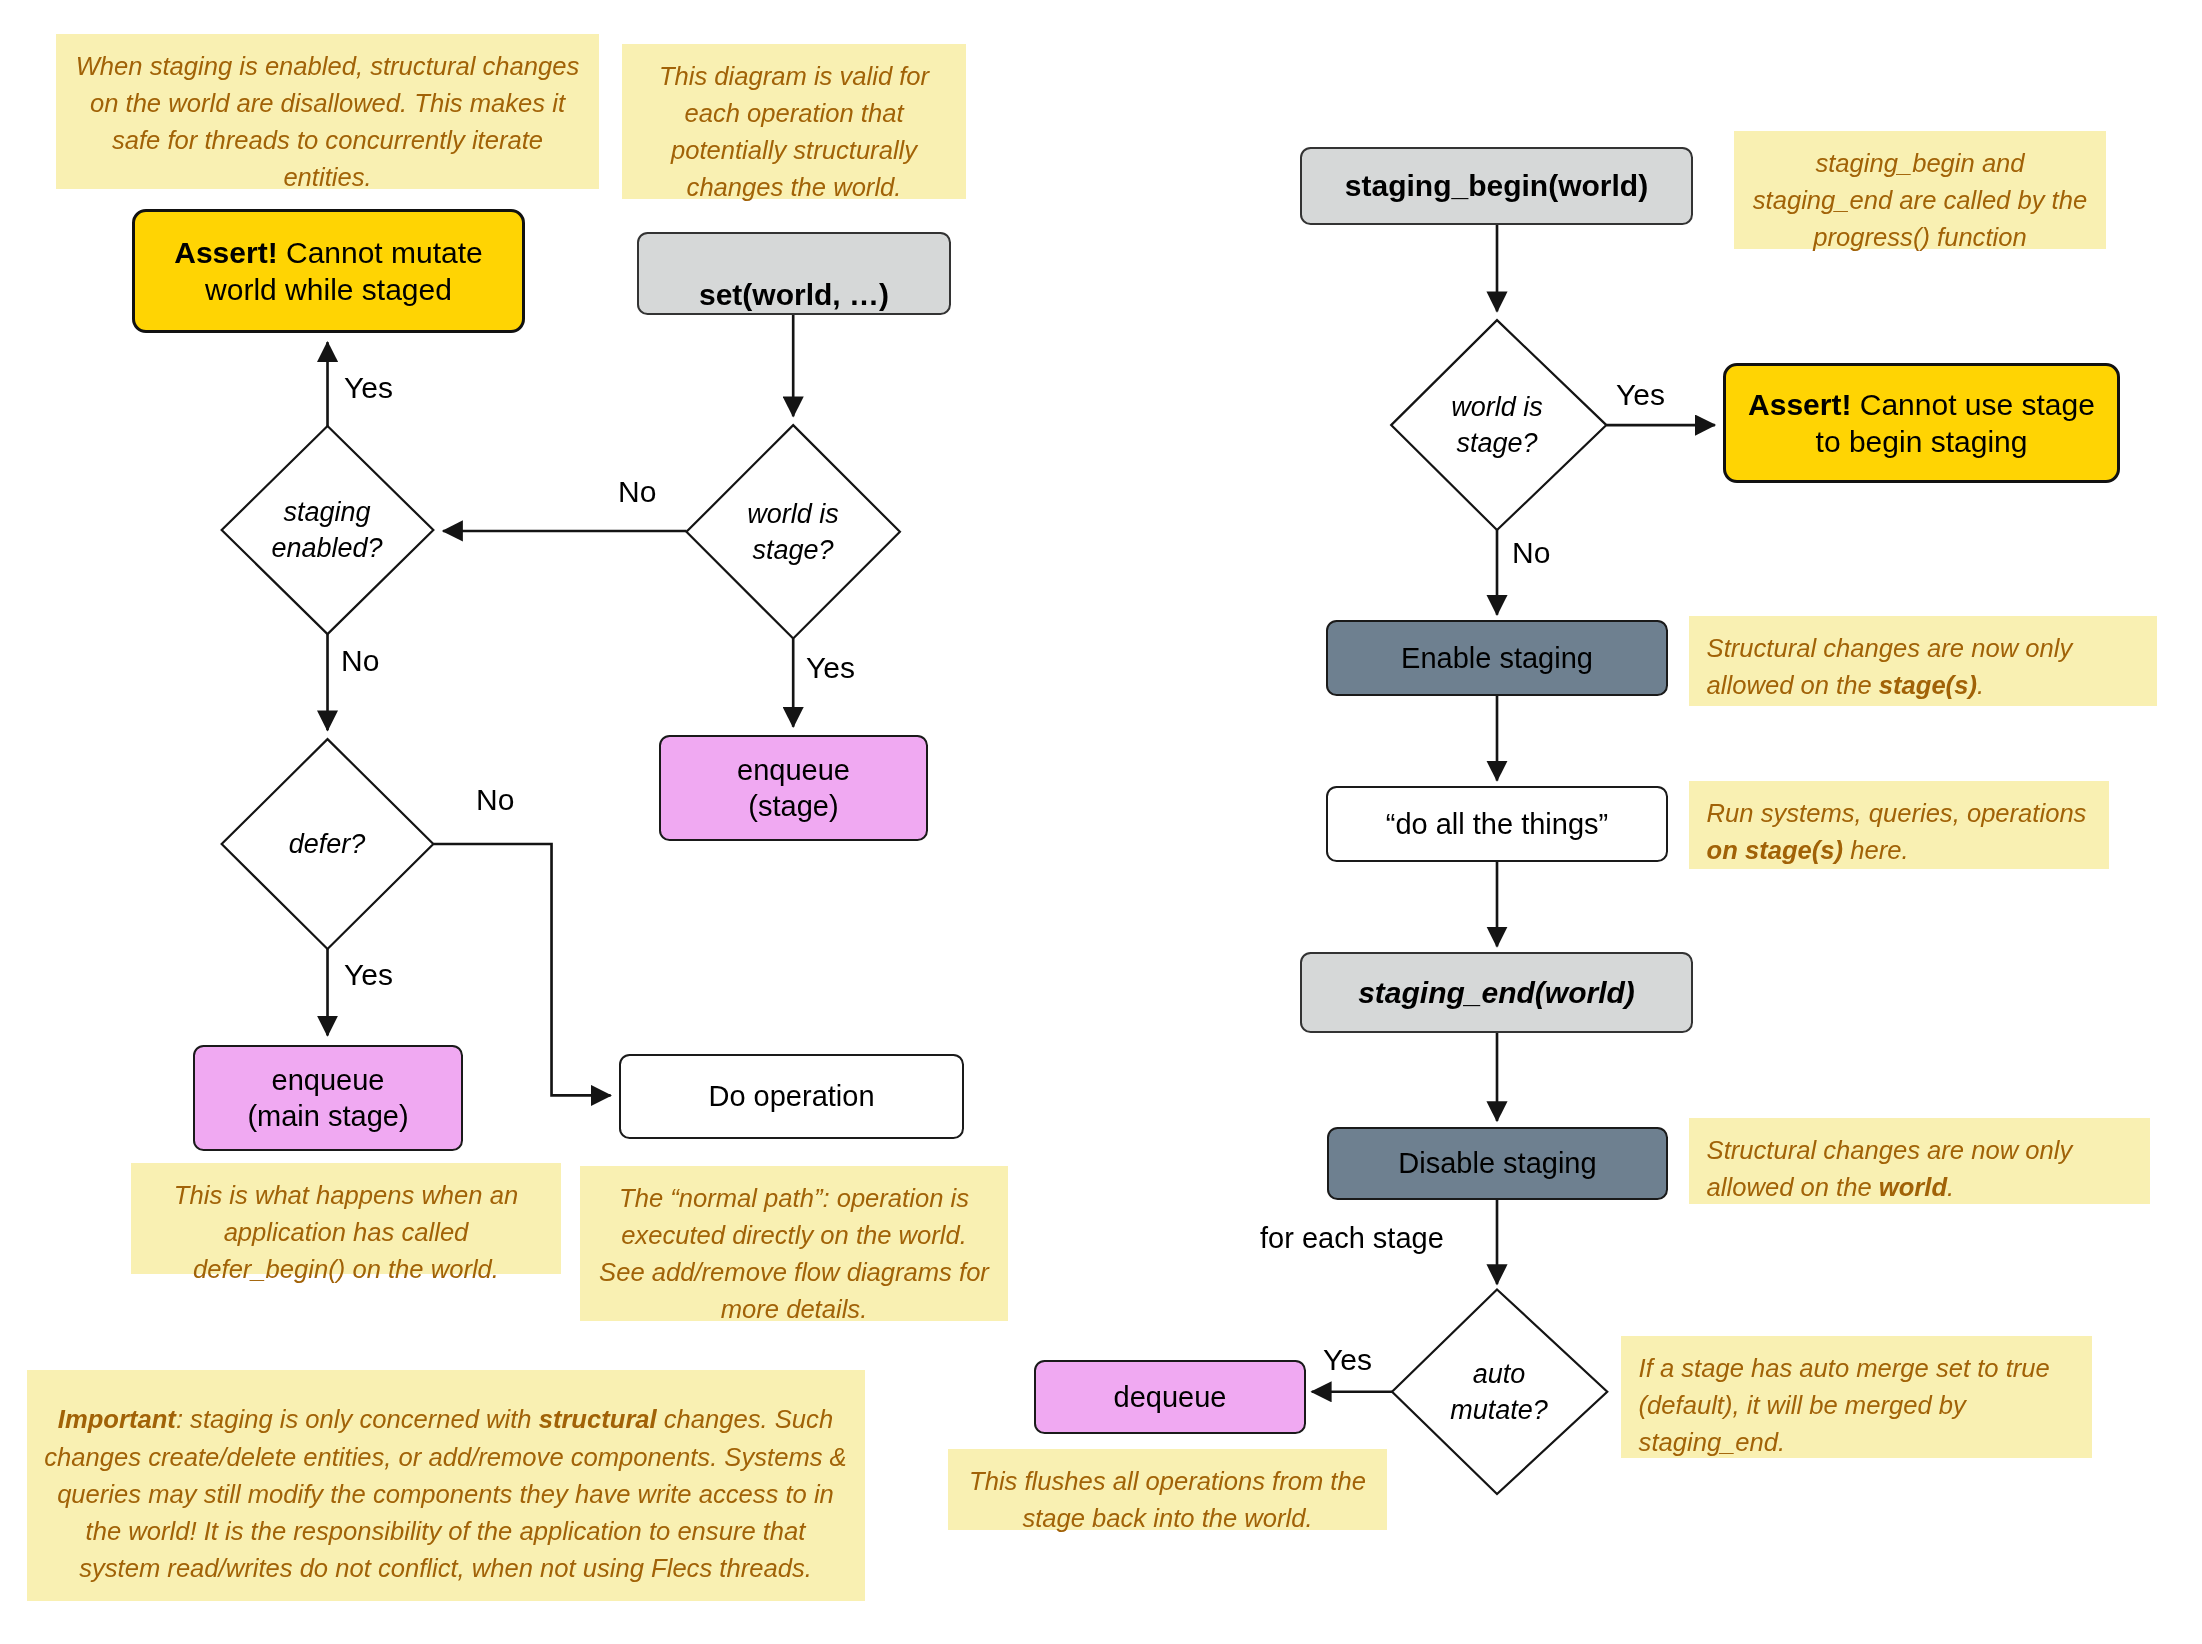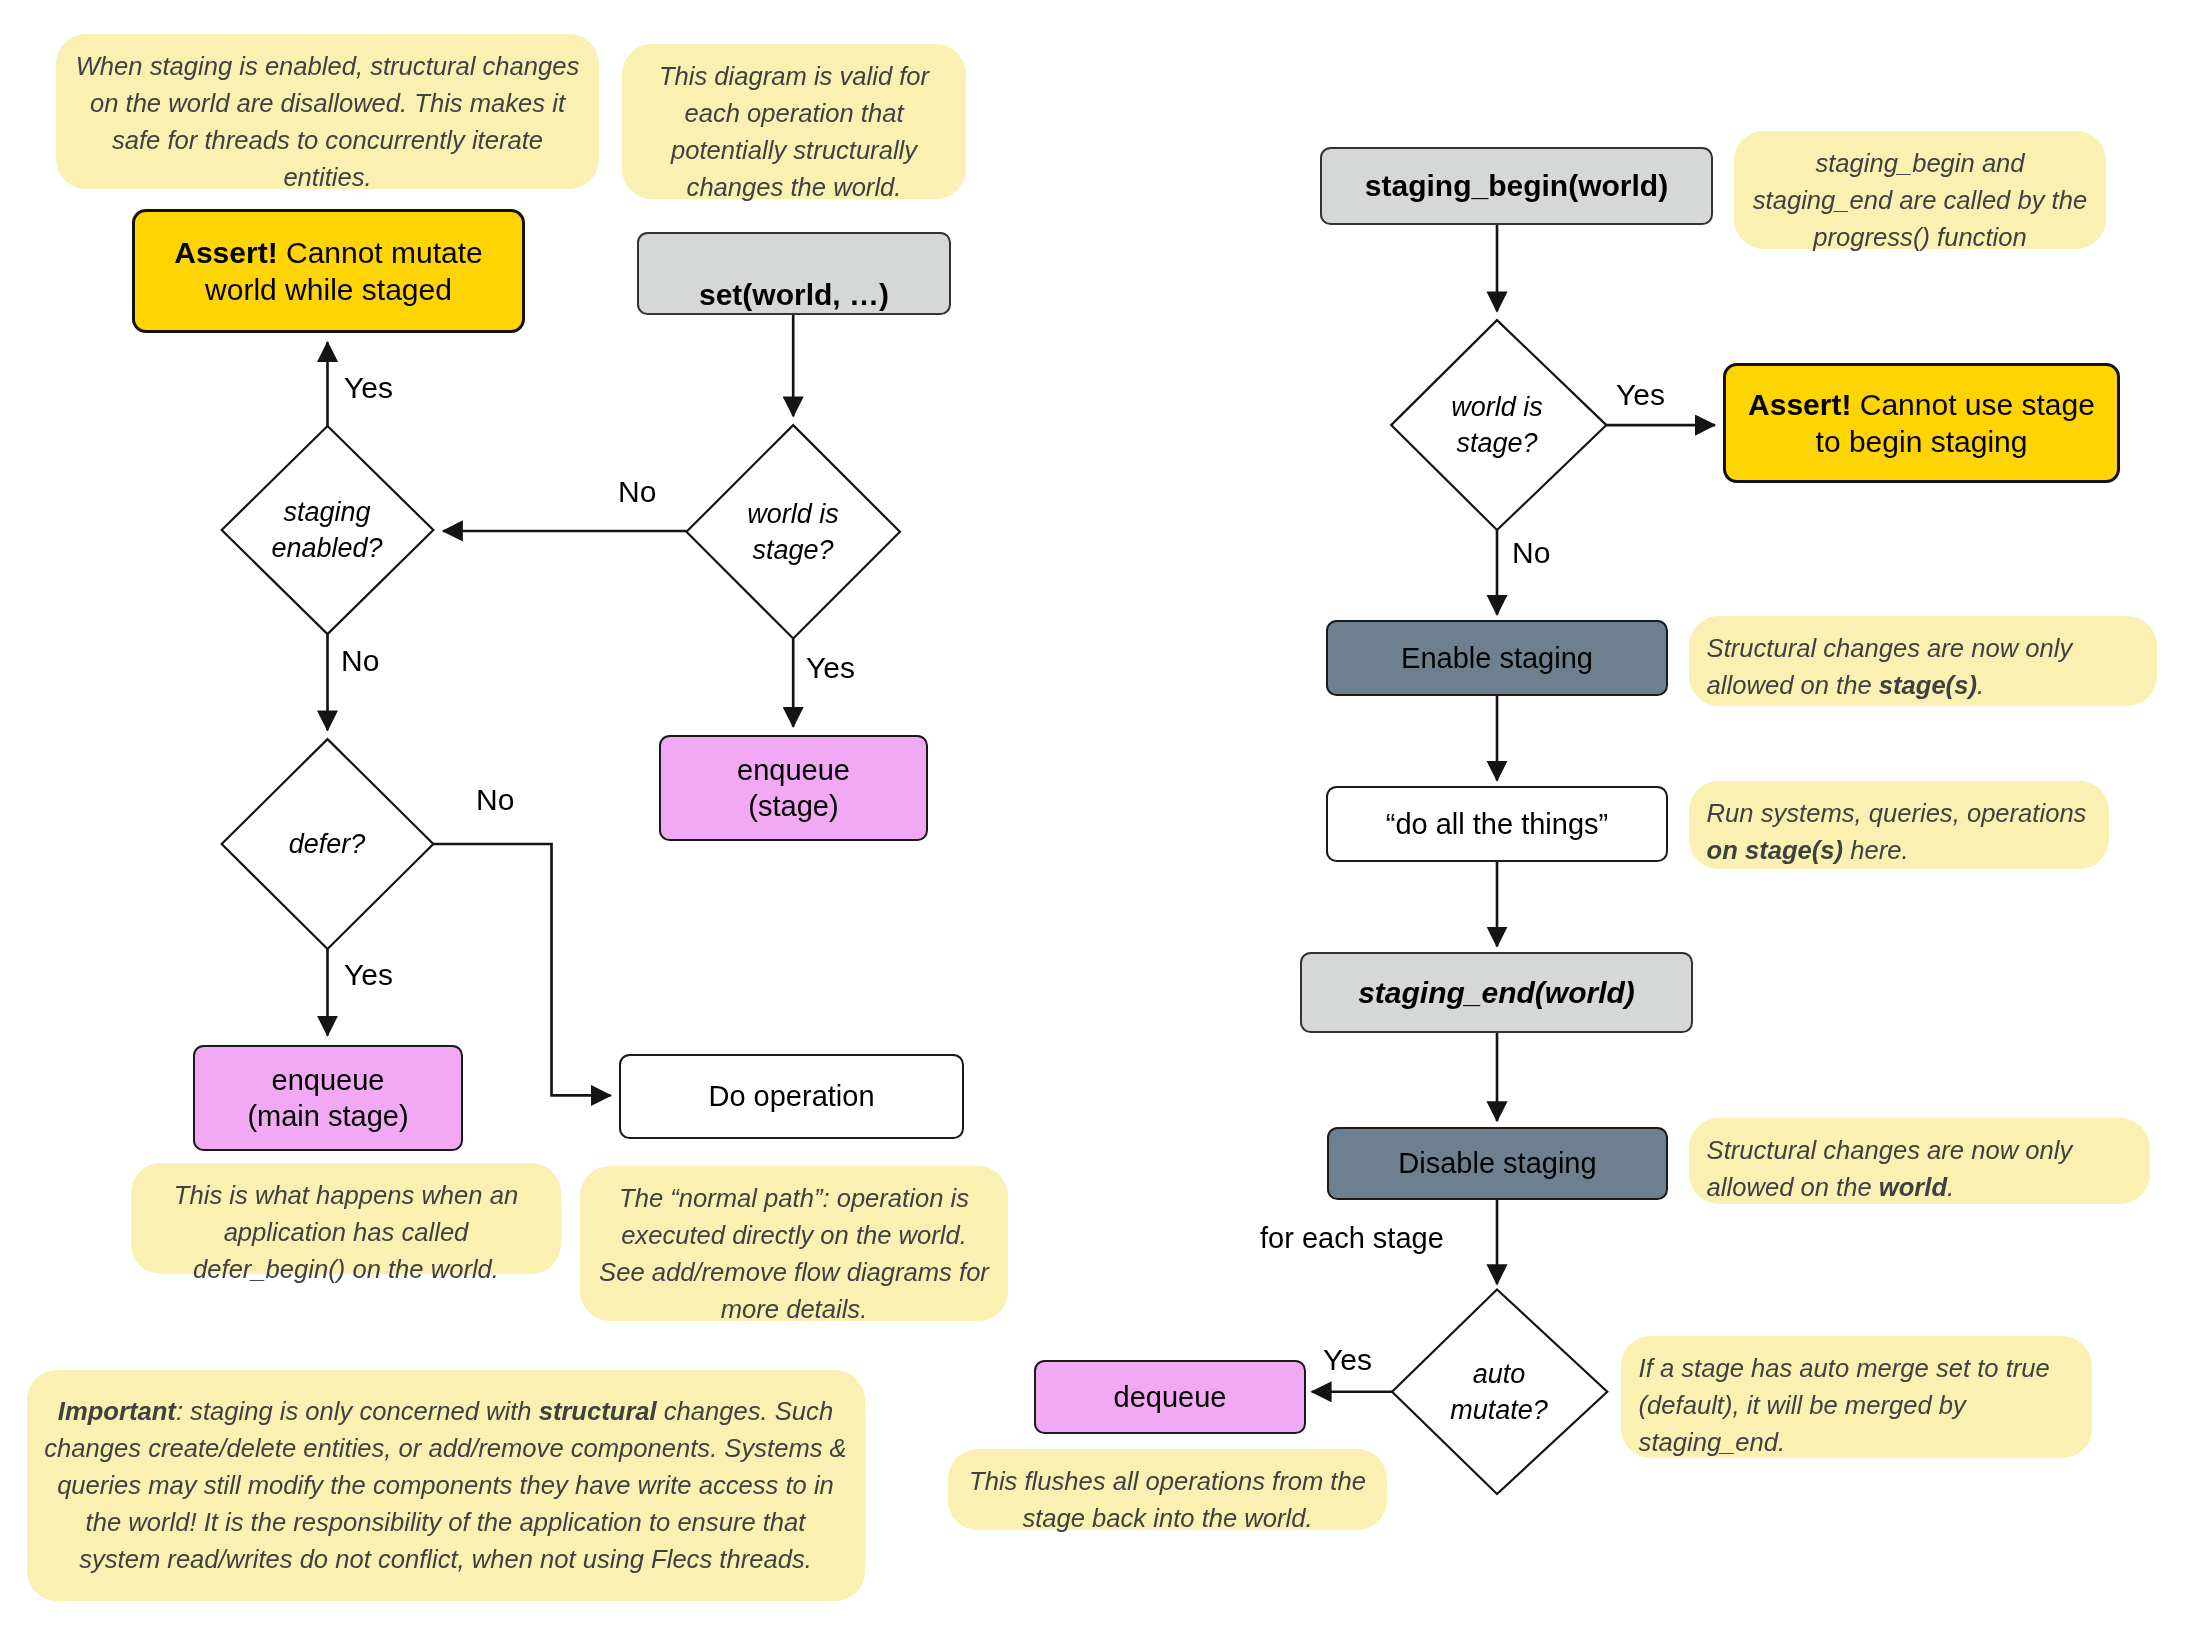--- a/index.html
+++ b/index.html
@@ -2,24 +2,24 @@
 <html style="--note-bg: #F9F0B2; --assert-bg: #FFD403; --box-gray: #D6D8D8; --box-slate: #6E8090; --box-purple: #F0A9F2; --line-color: #141414;font-size:14px"><head>
 <meta charset="utf-8">
 <style>
   html,body{margin:0;padding:0;background:#fff;}
   #canvas{
     position:relative;width:2202px;height:1644px;background:#fff;
     font-family:"Liberation Sans",sans-serif;color:#000;overflow:hidden;
   }
   #wires{position:absolute;left:0;top:0;width:2202px;height:1644px;z-index:1;}
   .note{
-    position:absolute;z-index:2;background:var(--note-bg);color:#404040;
+    position:absolute;z-index:2;background:var(--note-bg);color:#a16207;
     font-style:italic;font-size:25.6px;line-height:1.45;text-align:center;
     padding:14px 17.6px;box-sizing:border-box;
-    display:flex;align-items:center;justify-content:center;flex-wrap:wrap;border-radius:30px;
+    display:flex;align-items:flex-end;justify-content:center;flex-wrap:wrap;
   }
   .note.left{text-align:left;justify-content:flex-start;}
   .note span{white-space:pre-wrap;}
   .box{
     position:absolute;z-index:3;box-sizing:border-box;
     display:flex;flex-direction:column;align-items:center;justify-content:center;
     text-align:center;font-size:29px;line-height:1.25;
     border:2.6px solid #1a1a1a;border-radius:10.6px;background:#fff;
   }
   .box .seg-wrap{display:block;padding:0 12.4px;}
@@ -127,21 +127,21 @@
   <div class="note left" style="left:1689px;top:1118px;width:461px;height:86px;">
     <span><span>Structural changes are now only allowed on the </span><span style="font-weight: bold;">world</span><span>.</span></span>
   </div>
   <div class="note left" style="left:1621px;top:1336px;width:471px;height:122px;">
     <span>If a stage has auto merge set to true (default), it will be merged by staging_end.</span>
   </div>
   <div class="note" style="left:948px;top:1449px;width:439px;height:81px;">
     <span>This flushes all operations from the stage back into the world.</span>
   </div>
 
-  <div class="box gray" style="left:1300px;top:147px;width:393px;height:78px;margin-left:20px;">
+  <div class="box gray" style="left:1300px;top:147px;width:393px;height:78px;">
     <span>staging_begin(world)</span>
   </div>
   <div class="diamond-label" style="left:1497px;top:425px;width:146px;">world is stage?</div>
   <div class="box gold" style="left:1723px;top:363px;width:397px;height:120px;">
     <span class="seg-wrap"><span style="font-weight: bold;">Assert!</span><span> Cannot use stage to begin staging</span></span>
   </div>
   <div class="box slate" style="left:1326px;top:620px;width:342px;height:76px;">
     <span>Enable staging</span>
   </div>
   <div class="box white" style="left:1326px;top:786px;width:342px;height:76px;">

